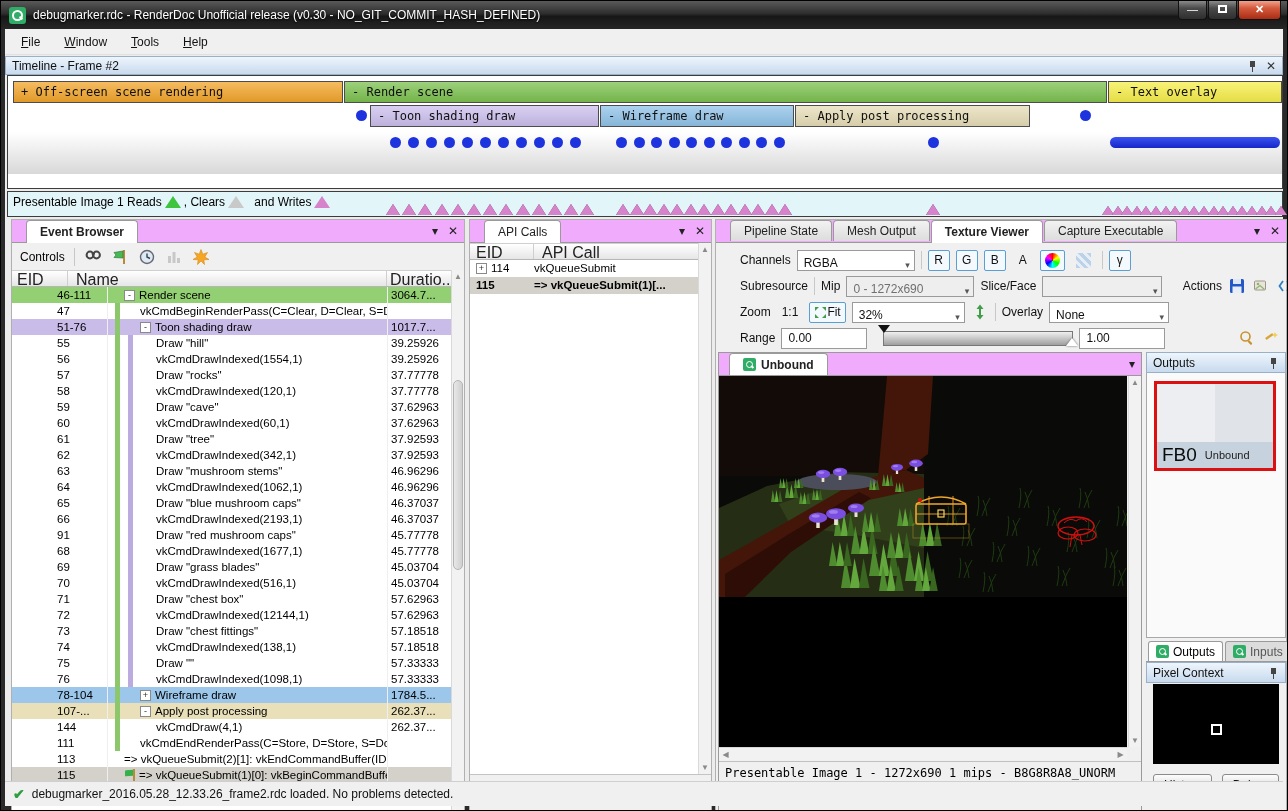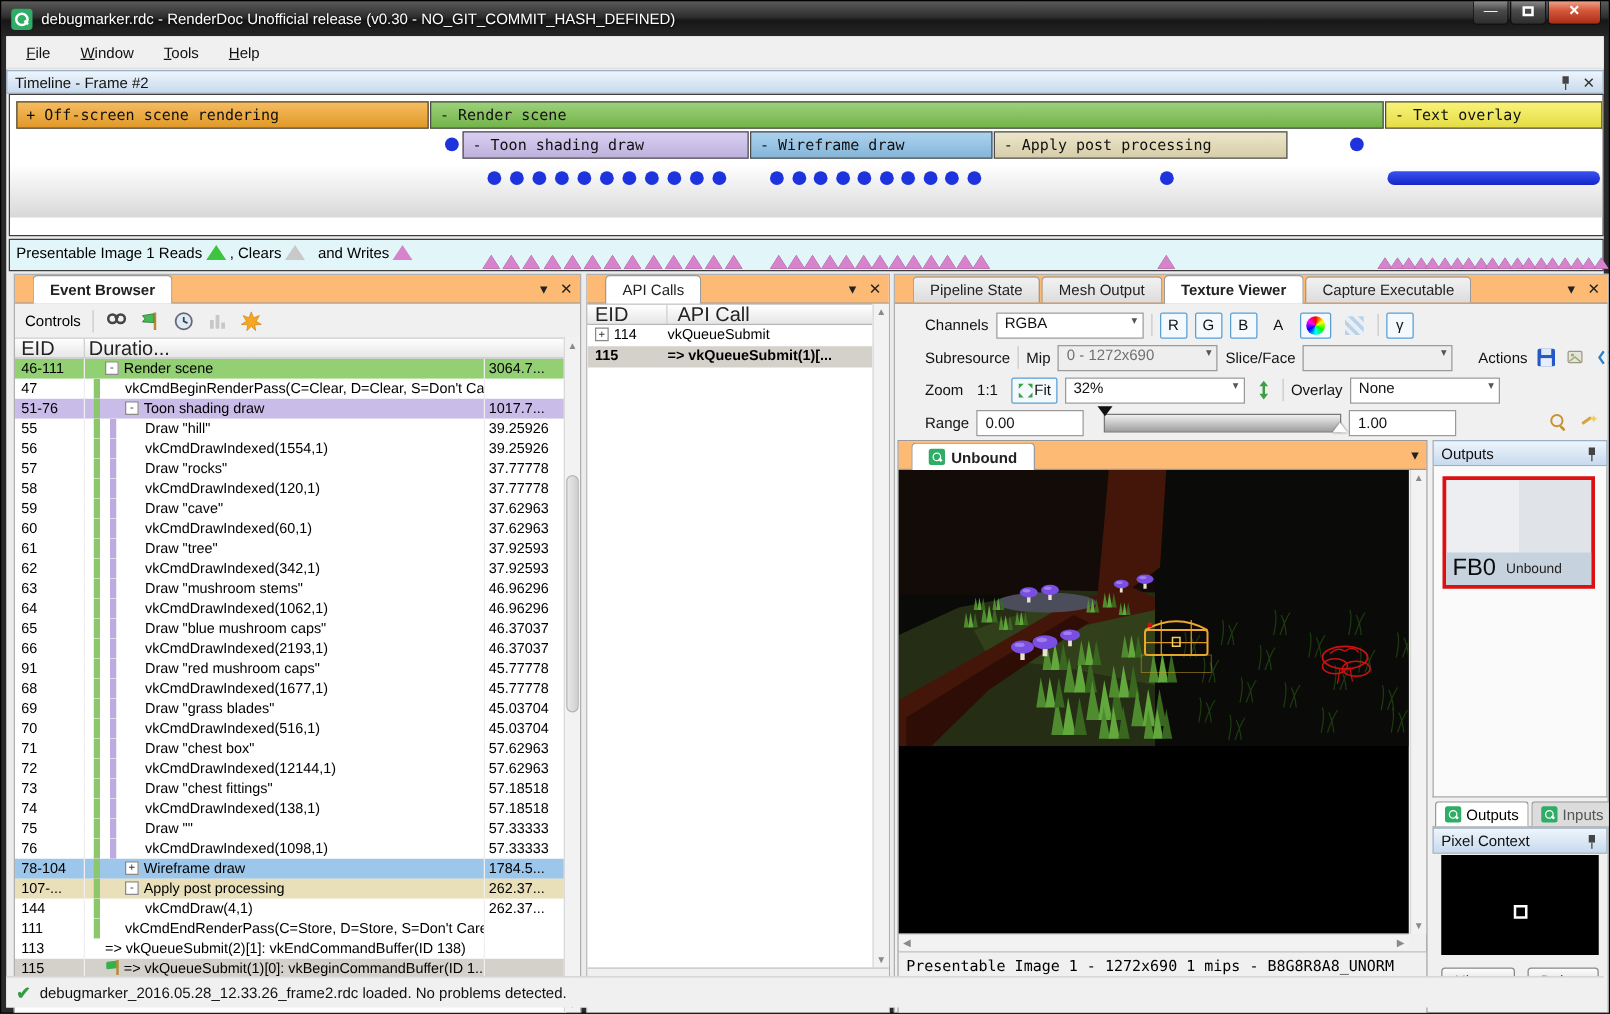--- a/index.html
+++ b/index.html
@@ -38,36 +38,36 @@
   .lane2shadow{position:absolute;left:0;top:28px;height:70px;width:100%;background:linear-gradient(#fff,#ffffff 40%,#d8d8d8);}
   .tldot{position:absolute;width:11px;height:11px;border-radius:50%;background:#1d33dd;}
   .tlpill{position:absolute;height:11px;border-radius:6px;background:linear-gradient(#3a52f0,#1626c8);}
   #tl-present{position:absolute;left:2px;top:162px;width:1276px;height:26px;background:#e2f5f9;border:1px solid #3c3c3c;font-size:12px;}
   #tl-present .lbl{position:absolute;left:5px;top:3px;white-space:nowrap;}
   .tri{position:absolute;width:0;height:0;border-left:7px solid transparent;border-right:7px solid transparent;border-bottom:11px solid #d783cc;filter:drop-shadow(0 0 0.5px #5a2a55);}
   .tri.sm{border-left-width:6px;border-right-width:6px;border-bottom-width:9px;}
   .itri{display:inline-block;width:0;height:0;border-left:8px solid transparent;border-right:8px solid transparent;border-bottom:12px solid #d783cc;vertical-align:-2px;margin:0 3px;}
   
   .panel{position:absolute;background:#f0f0f0;}
-  .tabbar{position:absolute;left:0;top:0;width:100%;height:23px;border-bottom:1px solid #9a9a9a;background:#fdba74;display:flex;align-items:flex-end;padding-left:14px;}
+  .tabbar{position:absolute;left:0;top:0;width:100%;height:23px;border-bottom:1px solid #9a9a9a;background:#f0abfc;display:flex;padding-left:14px;}
   .tab{display:inline-flex;align-items:center;gap:5px;height:21px;padding:0 13px;font-size:12px;color:#222;
     border:1px solid #9a9a9a;border-bottom:none;border-radius:4px 4px 0 0;background:linear-gradient(#f2f2f2,#dcdcdc);margin-right:1px;}
   .tab.active{background:#fff;height:23px;margin-bottom:-1px;font-weight:bold;}
   .tabctrl{position:absolute;right:6px;top:4px;font-size:12px;color:#222;display:flex;gap:10px;align-items:center;}
   .rdicon{width:13px;height:13px;background:#2fac66;border-radius:2px;position:relative;flex:none;}
   .rdicon:before{content:"";position:absolute;left:2.5px;top:2.5px;width:5px;height:5px;border:1.5px solid #fff;border-radius:50%;}
   .rdicon:after{content:"";position:absolute;left:8px;top:8px;width:3px;height:1.5px;background:#fff;transform:rotate(45deg);}
   
   #eb{left:6px;top:190px;width:454px;height:592px;border:1px solid #b0b0b0;}
   #eb-toolbar{position:absolute;left:0;top:23px;width:100%;height:27px;display:flex;align-items:center;gap:9px;padding-left:8px;font-size:12px;background:#f0f0f0;}
   .tbsep{width:1px;height:18px;background:#c8c8c8;}
   #eb-colhead,.colhead{position:absolute;display:flex;font-size:16px;color:#222;background:linear-gradient(#fff,#e6e6e6);border-top:1px solid #cfcfcf;border-bottom:1px solid #b6b6b6;}
   #eb-colhead{left:0;top:50px;width:441px;height:17px;}
   #eb-rows{position:absolute;left:0;top:67px;width:441px;height:525px;overflow:hidden;background:#fff;}
-  .er{display:flex;height:16px;line-height:16px;font-size:11.5px;background:#fff;position:relative;white-space:nowrap;}
+  .er{display:flex;height:16px;line-height:16px;font-size:11.5px;background:#fff;position:relative;white-space:nowrap;padding-left:40px;}
   .er .eid{width:56px;flex:none;padding-left:5px;border-right:1px solid #efefef;}
   .er .nm{flex:1;position:relative;overflow:hidden;}
   .er .du{width:66px;flex:none;padding-left:3px;border-left:1px solid #efefef;overflow:hidden;}
   .er.green{background:#93d073;}
   .er.purple{background:#c9bce9;}
   .er.blue{background:#9cc6ea;}
   .er.tan{background:#e9e0ba;}
   .er.yellow{background:#f8ee4e;}
   .er.sel{background:#d4d1ca;}
   .gg{position:absolute;left:7px;top:0;bottom:0;width:5px;background:#8cc76b;}
@@ -89,21 +89,21 @@
   #api-colhead{left:0;top:23px;width:228px;height:17px;}
   #api-rows{position:absolute;left:0;top:40px;width:228px;height:516px;background:#fff;overflow:hidden;}
   .ar{display:flex;height:17px;line-height:17px;font-size:11.5px;background:#fff;white-space:nowrap;}
   .ar .eid{width:64px;flex:none;padding-left:6px;}
   .ar .call{flex:1;overflow:hidden;}
   .ar.sel{background:#d4d1ca;font-weight:bold;}
   #api-foot{position:absolute;left:0;bottom:0;width:100%;height:36px;border-top:1px solid #c4c4c4;background:#f0f0f0;font-size:12px;color:#222;text-align:center;padding-top:12px;}
   
   #tv{left:710px;top:190px;width:572px;height:592px;border:1px solid #b0b0b0;}
   .tvrow{position:absolute;left:16px;width:100%;display:flex;align-items:center;gap:6px;padding:0 8px;font-size:12px;color:#111;}
-  .ddown{height:21px;border:1px solid #9a9a9a;background:#fff;display:inline-flex;align-items:flex-start;font-size:12px;padding-left:6px;position:relative;}
+  .ddown{height:21px;border:1px solid #9a9a9a;background:#fff;display:inline-flex;align-items:flex-end;font-size:12px;padding-left:6px;position:relative;}
   .ddown .dar{position:absolute;right:4px;color:#555;font-size:9px;}
   .ddown.dis{background:#eee;color:#707070;}
   .tbtn{height:21px;min-width:22px;border:1px solid transparent;display:inline-flex;align-items:center;justify-content:center;font-size:12px;padding:0 4px;background:transparent;color:#111;}
   .tbtn.on{border:1px solid #5a9fd4;background:#f4f9fd;border-radius:2px;}
   .cwheel{width:15px;height:15px;border-radius:50%;background:conic-gradient(#f00,#ff0,#0f0,#0ff,#00f,#f0f,#f00);}
   .checker{width:15px;height:15px;background:repeating-linear-gradient(45deg,#bcd2e8 0 3px,#e8eef5 3px 6px);}
   .rangebar{height:15px;background:linear-gradient(#efefef,#9f9f9f);border:1px solid #777;position:relative;flex:none;}
   .rmarkL{position:absolute;left:-6px;top:-7px;width:0;height:0;border-left:6px solid transparent;border-right:6px solid transparent;border-top:8px solid #111;}
   .rmarkR{position:absolute;right:-6px;bottom:-1px;width:0;height:0;border-left:6px solid transparent;border-right:6px solid transparent;border-bottom:8px solid #fff;filter:drop-shadow(0 0 1px #666);}
   .numbox{height:21px;border:1px solid #9a9a9a;background:#fff;font-size:12px;display:inline-flex;align-items:center;padding-left:6px;}
@@ -282,20 +282,21 @@
             <rect x="3" y="8" width="3" height="7" fill="#999"></rect>
             <rect x="7.5" y="4" width="3" height="11" fill="#999"></rect>
             <rect x="12" y="10" width="3" height="5" fill="#999"></rect>
           </svg>
         <svg class="mi" viewBox="0 0 18 18">
             <path d="M9 1.5 L10.8 6.2 L15.5 4.5 L12.8 9 L17 11.5 L11.8 11.8 L12.5 16.5 L9 13 L5.5 16.5 L6.2 11.8 L1 11.5 L5.2 9 L2.5 4.5 L7.2 6.2 Z" fill="#f5a623" stroke="#d4881a" stroke-width="0.6"></path>
           </svg>
       </div>
       <div id="eb-colhead" class="colhead">
         <span style="width:56px;padding-left:5px;border-right:1px solid #cfcfcf;">EID</span>
+        <span style="flex:1;padding-left:8px;border-right:1px solid #cfcfcf;">Name</span>
         <span style="width:66px;padding-left:3px;">Duratio...</span>
       </div>
       <div id="eb-rows">
           <div class="er green">
             <span class="eid">46-111</span>
             <span class="nm"><span style="padding-left: 16px; display: inline-block;"><span class="exp">-</span><span>Render scene</span></span></span>
             <span class="du">3064.7...</span>
           </div>
           <div class="er">
             <span class="eid">47</span>
@@ -557,21 +558,21 @@
 
       <div class="tvrow" style="top:80px;height:24px;">
         <span>Zoom</span>
         <span class="tbtn">1:1</span>
         <span class="tbtn on">
           <svg width="13" height="13" viewBox="0 0 13 13">
               <path d="M1 1 L5 1 L1 5 Z M12 1 L8 1 L12 5 Z M1 12 L1 8 L5 12 Z M12 12 L12 8 L8 12 Z" fill="#3f9e46"></path>
             </svg>
           <span>Fit</span>
         </span>
-        <span class="ddown" style="width:144px;">
+        <span class="ddown" style="width:113px;">
             <span>32%</span>
             <span class="dar">▾</span>
           </span>
         <svg class="mi" viewBox="0 0 18 18">
             <path d="M9 1.5 L12.5 6 L5.5 6 Z M9 16.5 L12.5 12 L5.5 12 Z" fill="#3f9e46"></path>
             <rect x="8" y="5" width="2" height="8" fill="#3f9e46"></rect>
           </svg>
         <span class="tbsep"></span>
         <span>Overlay</span>
         <span class="ddown" style="width:120px;">

